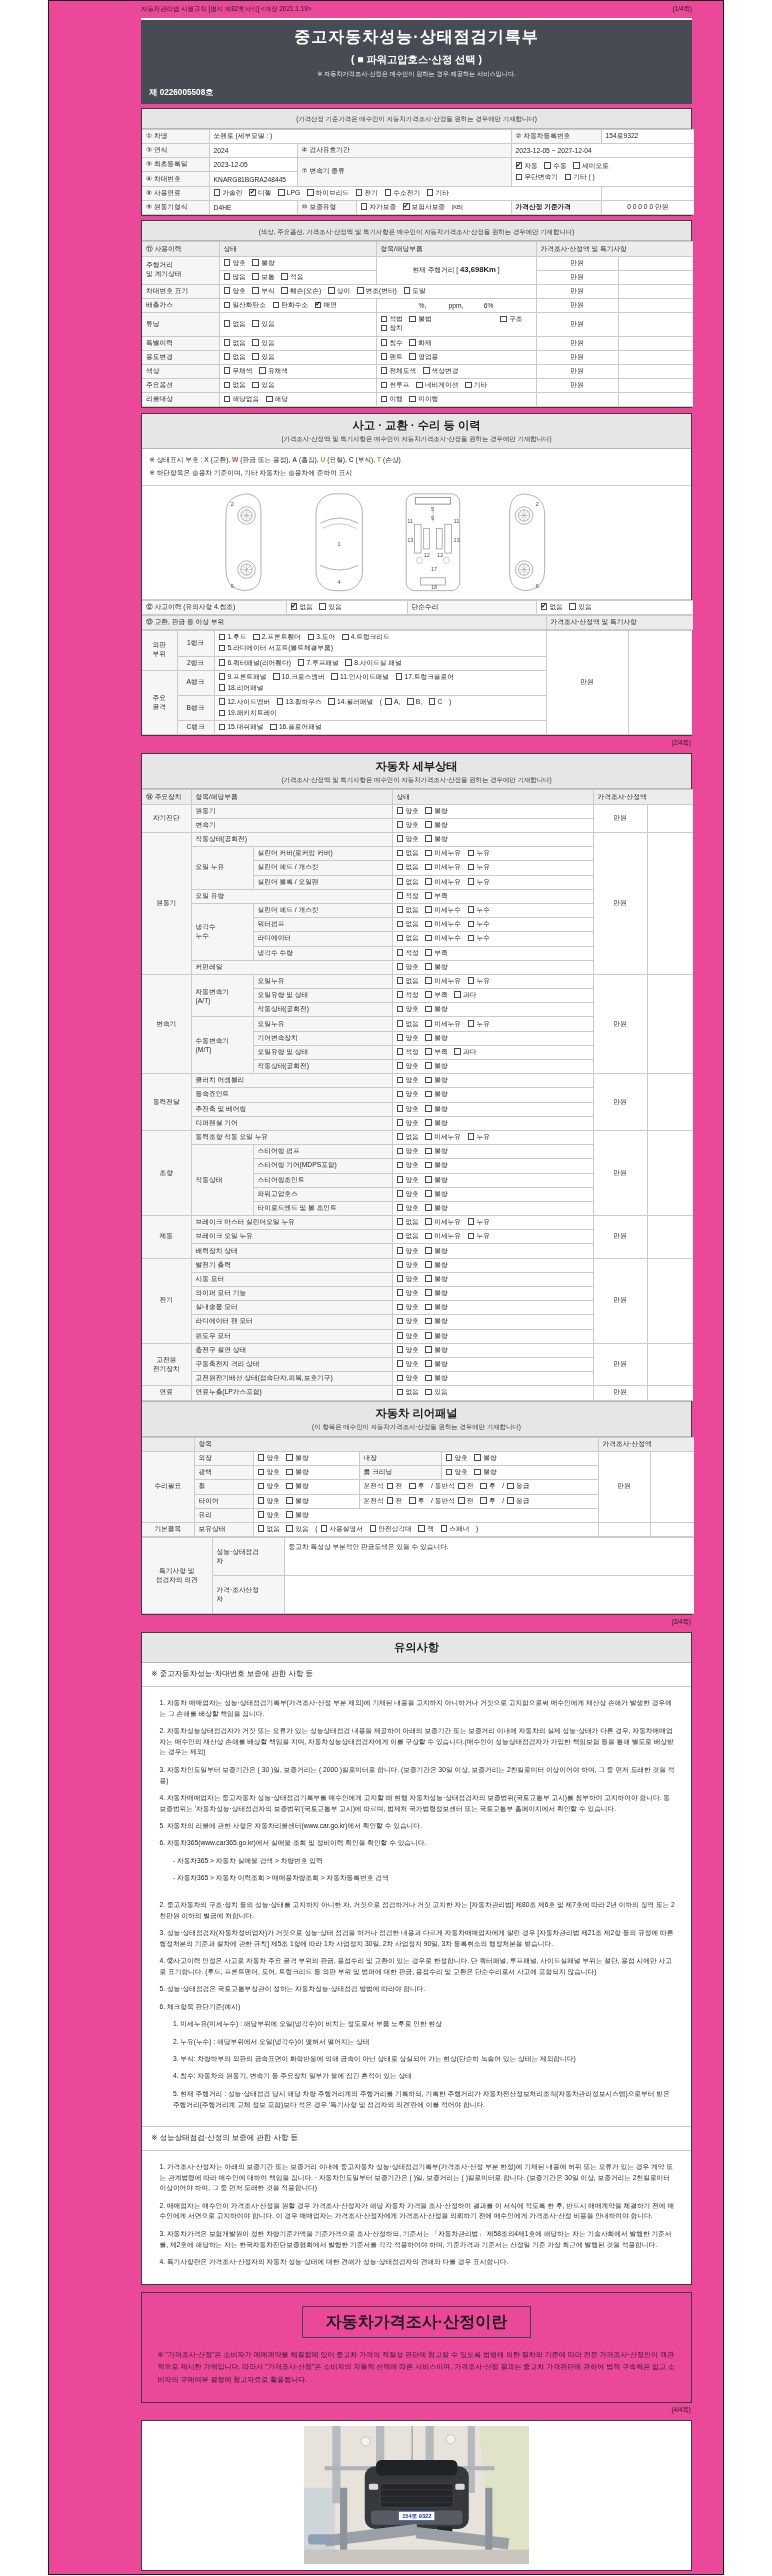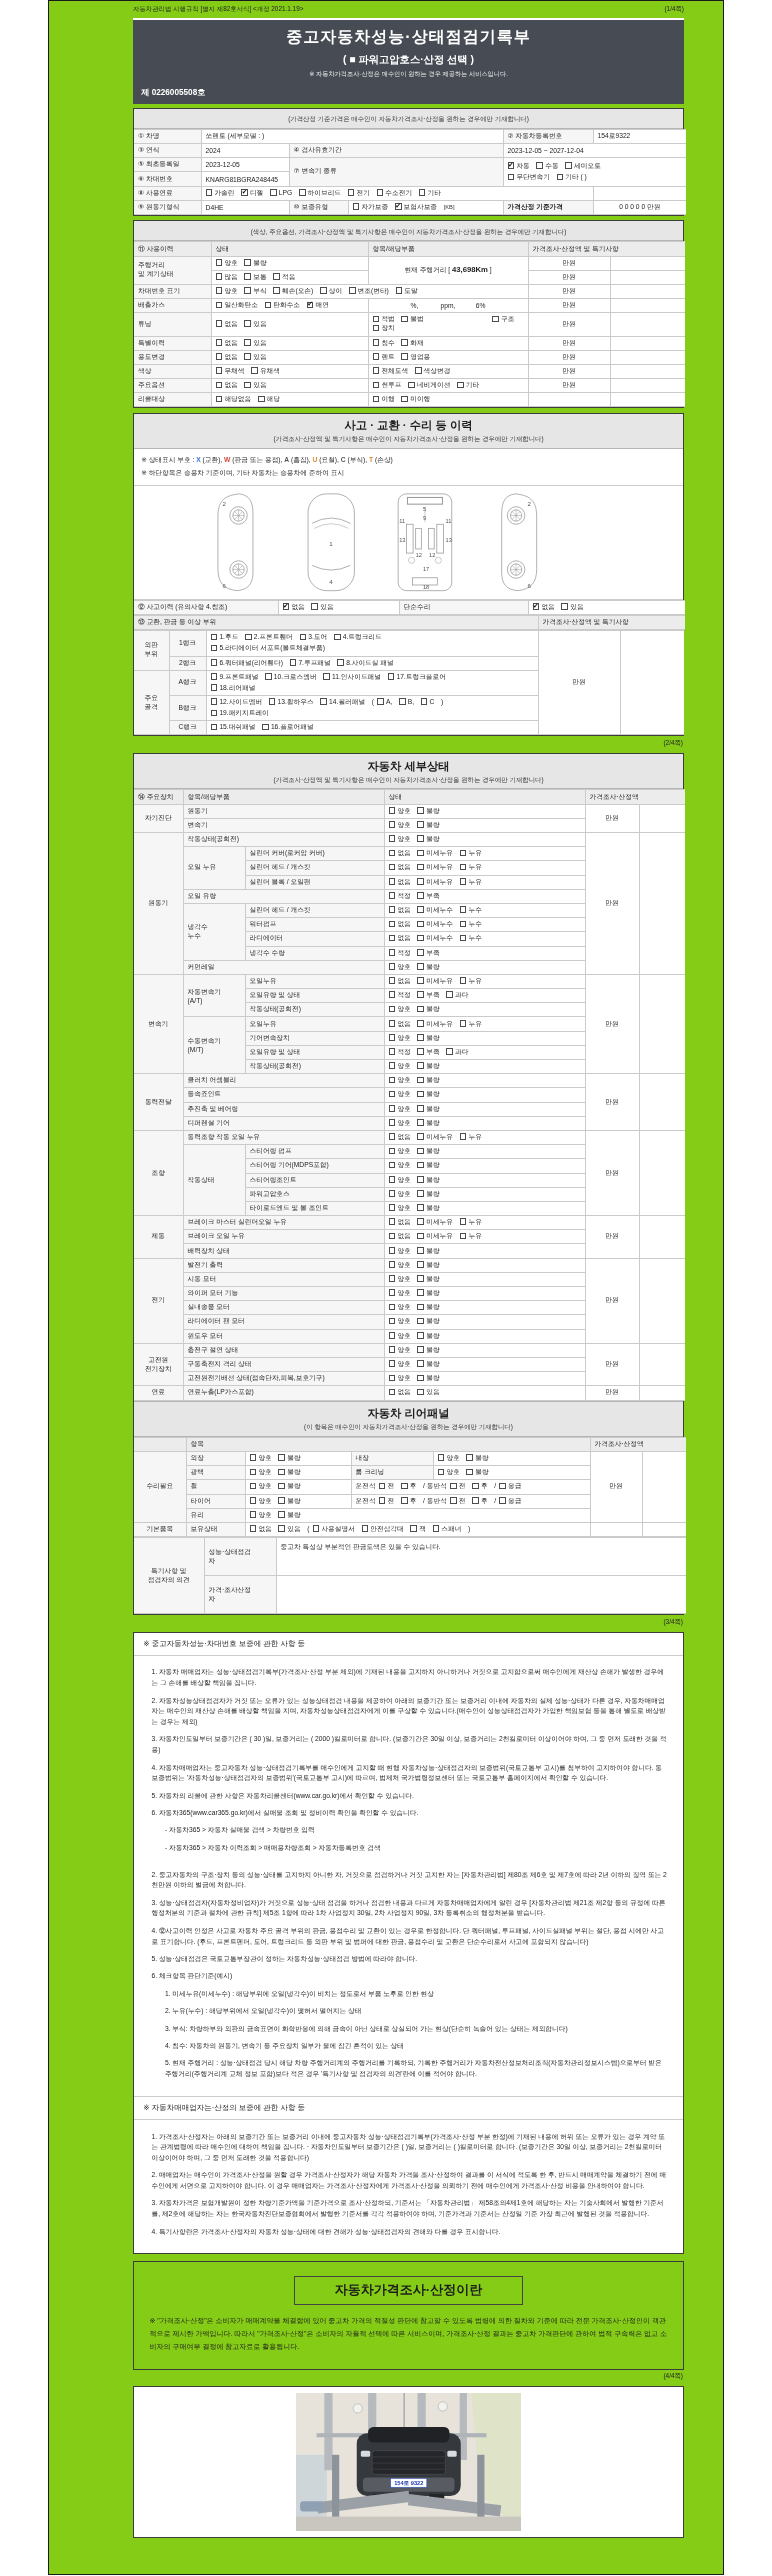--- a/index.html
+++ b/index.html
@@ -1,17 +1,17 @@
 <!DOCTYPE html>
 <html style="font-size:8.2px"><head>
 <meta charset="utf-8">
 <style>
   html,body{margin:0;padding:0;background:#fff;}
   body{width:773px;height:2576px;position:relative;font-family:"Liberation Sans","DejaVu Sans",sans-serif;color:#1d1d1d;font-size:6.7px;}
-  .sheet{position:absolute;left:48px;top:0;width:676px;height:2575px;border-left:0.5px solid #1a1a1a;border-right:0.5px solid #1a1a1a;border-top:1px solid #1a1a1a;border-bottom:0.5px solid #1a1a1a;box-sizing:border-box;overflow:hidden;background:#84cc16;}
+  .sheet{position:absolute;left:48px;top:0;width:676px;height:2575px;border-left:0.5px solid #1a1a1a;border-right:0.5px solid #1a1a1a;border-top:1px solid #1a1a1a;border-bottom:0.5px solid #1a1a1a;box-sizing:border-box;overflow:hidden;background:#ec4899;padding-left:8px;}
   .inner{width:551px;margin-left:84px;}
   .topnote{display:flex;justify-content:space-between;font-size:6.4px;color:#222;padding:3.6px 0 2.6px 0;}
   .dark{background:#474c54;color:#fff;padding:0 8.2px 5.2px 8.2px;}
   .dark .wline{height:2.6px;background:#fff;margin:1.5px -8.2px 7.2px -8.2px;}
   .dark .t1{text-align:center;font-size:16px;font-weight:bold;letter-spacing:1px;}
   .dark .t2{text-align:center;font-size:10.3px;font-weight:bold;margin-top:4.1px;}
   .dark .t3{text-align:center;font-size:6.2px;margin-top:3.6px;color:#eee;}
   .dark .docno{font-size:8.2px;font-weight:bold;margin-top:8.2px;}
   .outer{border:1px solid #3c3c3c;margin-top:4.1px;background:#fff;}
   .band{background:#e6e6e6;border-bottom:0.5px solid #b5b5b5;text-align:center;padding:4.6px 0 3.6px 0;}
@@ -37,21 +37,21 @@
   .km{font-weight:bold;font-size:7.7px;}
   .finalband{background:#e6e6e6;border-top:0.5px solid #b5b5b5;border-bottom:0.5px solid #b5b5b5;text-align:center;padding:4.1px 0;}
   .finalband .fp{font-size:9.3px;font-weight:bold;}
   .finalband .fv{display:inline-block;border:0.5px solid #888;background:#fff;padding:1.5px 7.2px;margin-left:9.3px;font-size:8.8px;letter-spacing:1.5px;}
   .finalband .fnote{font-size:6.4px;margin-top:3.6px;}
   .noticebody{padding:0;}
   .nhead{padding:6.2px 9.3px;font-size:7.5px;border-bottom:0.5px solid #ccc;}
   .nlist{padding:11.3px 13.4px 9.3px 17.5px;line-height:1.6;}
   .n-item{margin-bottom:6.7px;}
   .pbox{border:1px solid #3c3c3c;margin-top:7.2px;padding:13.4px 15.5px 15.5px 15.5px;}
-  .pbox .ptitle{width:227px;margin:0 auto 10.3px auto;border:0.5px solid #444;text-align:center;font-size:13px;font-weight:bold;padding:4.6px 0;}
+  .pbox .ptitle{width:227px;margin:0 auto 10.3px auto;border:0.5px solid #444;text-align:center;font-size:16px;font-weight:bold;padding:4.6px 0;}
   .pbox .ptext{font-size:7px;line-height:1.8;}
   .photo-cell{text-align:center;padding:5.2px 0;border-bottom:0.5px solid #ccc;}
   .photo-cell:last-child{border-bottom:none;}
   svg text{font-family:"Liberation Sans",sans-serif;}
 </style>
 </head>
 <body>
 
 <div class="sheet">
   <div class="inner">
@@ -674,20 +674,23 @@
           <td class="lab pre">가격·조사산정
 자</td>
           <td style="vertical-align:top;padding-top:5.2px"></td>
         </tr>
       </tbody>
         </table>
     </div>
     <div class="marker">(3/4쪽)</div>
 
     <div class="outer">
+      <div class="band">
+        <div class="h" style="padding:3.1px 0">유의사항</div>
+      </div>
       <div class="noticebody">
         <div class="nhead">※ 중고자동차성능·차대번호 보증에 관한 사항 등</div>
         <div class="nlist">
             <div class="n-item" style="padding-left: 0px;">1.  자동차 매매업자는 성능·상태점검기록부(가격조사·산정 부분 제외)에 기재된 내용을 고지하지 아니하거나 거짓으로 고지함으로써 매수인에게 재산상 손해가 발생한 경우에는 그 손해를 배상할 책임을 집니다.</div>
             <div class="n-item" style="padding-left: 0px;">2.  자동차성능상태점검자가 거짓 또는 오류가 있는 성능상태점검 내용을 제공하여 아래의 보증기간 또는 보증거리 이내에 자동차의 실제 성능·상태가 다른 경우, 자동차매매업자는 매수인의 재산상 손해를 배상할 책임을 지며, 자동차성능상태점검자에게 이를 구상할 수 있습니다.(매수인이 성능상태점검자가 가입한 책임보험 등을 통해 별도로 배상받는 경우는 제외)</div>
             <div class="n-item" style="padding-left: 0px;">3.  자동차인도일부터 보증기간은 ( 30 )일, 보증거리는 ( 2000 )킬로미터로 합니다. (보증기간은 30일 이상, 보증거리는 2천킬로미터 이상이어야 하며, 그 중 먼저 도래한 것을 적용)</div>
             <div class="n-item" style="padding-left: 0px;">4.  자동차매매업자는 중고자동차 성능·상태점검기록부를 매수인에게 고지할 때 현행 자동차성능·상태점검자의 보증범위(국토교통부 고시)를 첨부하여 고지하여야 합니다. 동 보증범위는 '자동차성능·상태점검자의 보증범위'(국토교통부 고시)에 따르며, 법제처 국가법령정보센터 또는 국토교통부 홈페이지에서 확인할 수 있습니다.</div>
             <div class="n-item" style="padding-left: 0px;">5.  자동차의 리콜에 관한 사항은 자동차리콜센터(www.car.go.kr)에서 확인할 수 있습니다.</div>
             <div class="n-item" style="padding-left: 0px;">6.  자동차365(www.car365.go.kr)에서 실매물 조회 및 정비이력 확인을 확인할 수 있습니다.</div>
             <div class="n-item" style="padding-left: 13.4px;">- 자동차365 &gt; 자동차 실매물 검색 &gt; 차량번호 입력</div>
@@ -698,21 +701,21 @@
             <div class="n-item" style="padding-left: 0px;">3.  성능·상태점검자(자동차정비업자)가 거짓으로 성능·상태 점검을 하거나 점검한 내용과 다르게 자동차매매업자에게 알린 경우 [자동차관리법 제21조 제2항 등의 규정에 따른 행정처분의 기준과 절차에 관한 규칙] 제5조 1항에 따라 1차 사업정지 30일, 2차 사업정지 90일, 3차 등록취소의 행정처분을 받습니다.</div>
             <div class="n-item" style="padding-left: 0px;">4.  ⑫사고이력 인정은 사고로 자동차 주요 골격 부위의 판금, 용접수리 및 교환이 있는 경우로 한정합니다. 단 쿼터패널, 루프패널, 사이드실패널 부위는 절단, 용접 시에만 사고로 표기합니다. (후드, 프론트펜더, 도어, 트렁크리드 등 외판 부위 및 범퍼에 대한 판금, 용접수리 및 교환은 단순수리로서 사고에 포함되지 않습니다)</div>
             <div class="n-item" style="padding-left: 0px;">5.  성능·상태점검은 국토교통부장관이 정하는 자동차성능·상태점검 방법에 따라야 합니다.</div>
             <div class="n-item" style="padding-left: 0px;">6.  체크항목 판단기준(예시)</div>
             <div class="n-item" style="padding-left: 13.4px;">1.  미세누유(미세누수) : 해당부위에 오일(냉각수)이 비치는 정도로서 부품 노후로 인한 현상</div>
             <div class="n-item" style="padding-left: 13.4px;">2.  누유(누수) : 해당부위에서 오일(냉각수)이 맺혀서 떨어지는 상태</div>
             <div class="n-item" style="padding-left: 13.4px;">3.  부식: 차량하부와 외판의 금속표면이 화학반응에 의해 금속이 아닌 상태로 상실되어 가는 현상(단순히 녹슬어 있는 상태는 제외합니다)</div>
             <div class="n-item" style="padding-left: 13.4px;">4.  침수: 자동차의 원동기, 변속기 등 주요장치 일부가 물에 잠긴 흔적이 있는 상태</div>
             <div class="n-item" style="padding-left: 13.4px;">5.  현재 주행거리 : 성능·상태점검 당시 해당 차량 주행거리계의 주행거리를 기록하되, 기록한 주행거리가 자동차전산정보처리조직(자동차관리정보시스템)으로부터 받은 주행거리(주행거리계 교체 정보 포함)보다 적은 경우 '특기사항 및 점검자의 의견'란에 이를 적어야 합니다.</div>
           </div>
-        <div class="nhead" style="border-top:0.5px solid #ccc">※ 자동차매매업자는·산정의 보증에 관한 사항 등</div>
+        <div class="nhead" style="border-top:0.5px solid #ccc">※ 성능상태점검·산정의 보증에 관한 사항 등</div>
         <div class="nlist">
             <div class="n-item" style="padding-left: 0px;">1.  가격조사·산정자는 아래의 보증기간 또는 보증거리 이내에 중고자동차 성능·상태점검기록부(가격조사·산정 부분 한정)에 기재된 내용에 허위 또는 오류가 있는 경우 계약 또는 관계법령에 따라 매수인에 대하여 책임을 집니다.  ·  자동차인도일부터 보증기간은 (      )일, 보증거리는 (      )킬로미터로 합니다. (보증기간은 30일 이상, 보증거리는 2천킬로미터 이상이어야 하며, 그 중 먼저 도래한 것을 적용합니다)</div>
             <div class="n-item" style="padding-left: 0px;">2.  매매업자는 매수인이 가격조사·산정을 원할 경우 가격조사·산정자가 해당 자동차 가격을 조사·산정하여 결과를 이 서식에 적도록 한 후, 반드시 매매계약을 체결하기 전에 매수인에게 서면으로 고지하여야 합니다. 이 경우 매매업자는 가격조사·산정자에게 가격조사·산정을 의뢰하기 전에 매수인에게 가격조사·산정 비용을 안내하여야 합니다.</div>
             <div class="n-item" style="padding-left: 0px;">3.  자동차가격은 보험개발원이 정한 차량기준가액을 기준가격으로 조사·산정하되, 기준서는 「자동차관리법」 제58조의4제1호에 해당하는 자는 기술사회에서 발행한 기준서를, 제2호에 해당하는 자는 한국자동차진단보증협회에서 발행한 기준서를 각각 적용하여야 하며, 기준가격과 기준서는 산정일 기준 가장 최근에 발행된 것을 적용합니다.</div>
             <div class="n-item" style="padding-left: 0px;">4.  특기사항란은 가격조사·산정자의 자동차 성능·상태에 대한 견해가 성능·상태점검자의 견해와 다를 경우 표시합니다.</div>
           </div>
       </div>
     </div>
 
     <div class="pbox">

